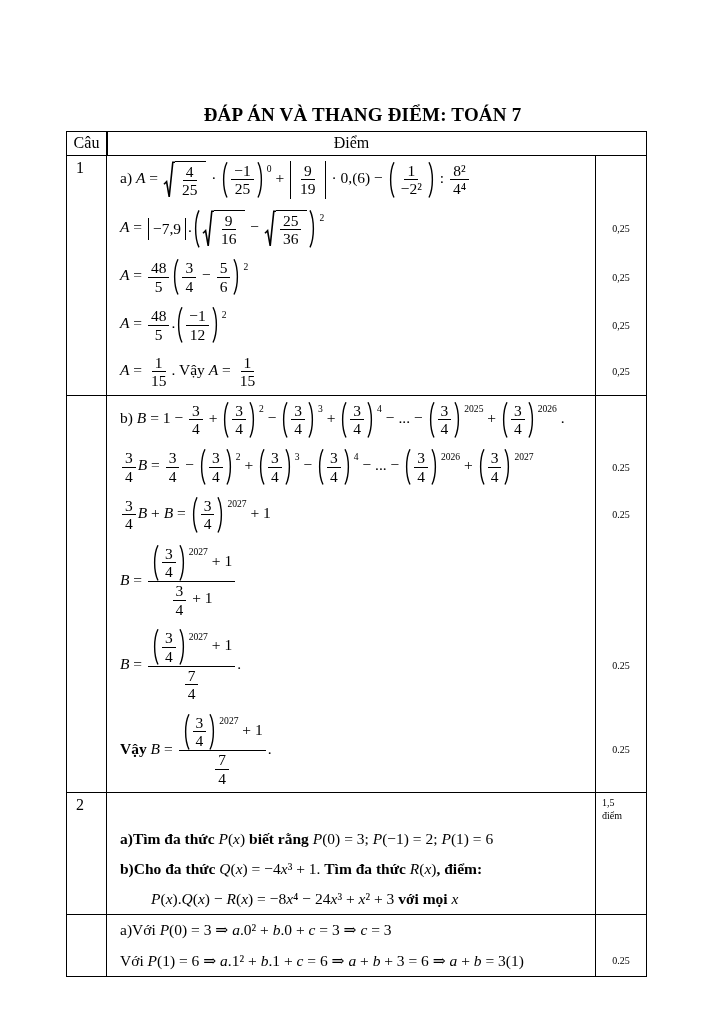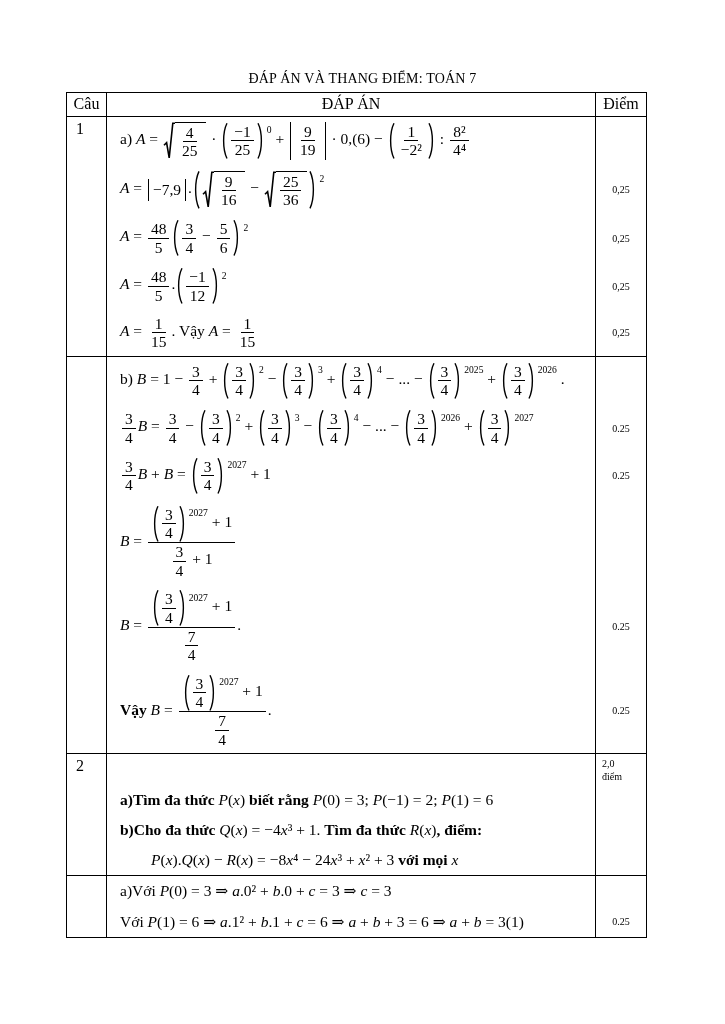--- a/index.html
+++ b/index.html
@@ -6,22 +6,22 @@
   *{ margin:0; padding:0; box-sizing:border-box; }
   html,body{ background:#ffffff; }
   body{
     width:725px; height:1024px; overflow:hidden;
     font-family:"Liberation Serif","DejaVu Serif",serif;
     color:var(--ink); background:var(--paper);
   }
   .page{ width:725px; height:1024px; position:relative; }
 
   .title{
-    padding-top:71px; text-align:center;
-    font-weight:normal; font-size:14px; letter-spacing:.2px;
+    padding-top:104px; text-align:center;
+    font-weight:bold; font-size:19px; letter-spacing:.2px;
   }
 
   .table{
     width:581px; margin:5px 0 0 66px;
     border:1px solid var(--ink);
   }
   .thead, .section{
     display:grid;
     grid-template-columns:40px 1fr 51px;
   }
@@ -85,21 +85,20 @@
   sup.gsup{ font-size:.62em; vertical-align:1.15em; line-height:0; margin-left:2px; }
 </style>
 </head>
 <body>
 
 <div class="page">
   <div class="title">ĐÁP ÁN VÀ THANG ĐIỂM: TOÁN 7</div>
   <div class="table" id="answer-table">
     <div class="thead">
       <div class="th th-cau">Câu</div>
-      <div class="th th-dapan">ĐÁP ÁN</div>
       <div class="th th-diem">Điểm</div>
     </div>
   <div class="section">
         <div class="cau-cell" style="grid-row: 1 / span 5;">1</div>
         <div class="ans-line" style="grid-area: 1 / 2;"><span class="rm">a) </span><i>A</i> = <span class="sqrt"><svg class="rad" viewBox="0 0 12 60" preserveAspectRatio="none">
               <path d="M1 37 L3.6 33 L6.2 57 L9.8 2 L12 2" fill="none" stroke="var(--ink)" stroke-width="1.6" vector-effect="non-scaling-stroke"></path>
             </svg><span class="sqb"><span class="frac">
                 <span class="fn">4</span>
                 <span class="fd">25</span>
               </span></span></span> · <span class="pg"><svg class="par pl" viewBox="0 0 7 60" preserveAspectRatio="none">
@@ -314,21 +313,21 @@
                 </svg></span><sup class="gsup">2027</sup> + 1</span>
             <span class="fd"><span class="frac">
                 <span class="fn">7</span>
                 <span class="fd">4</span>
               </span></span>
           </span>.</div>
         <div class="score-cell" style="grid-area: 6 / 3;">0.25</div>
       </div>
       <div class="section">
         <div class="cau-cell" style="grid-row: 1 / span 4;">2</div>
-        <div class="score-cell score-top" style="grid-area: 1 / 3;">2,0
+        <div class="score-cell score-top" style="grid-area: 1 / 3;">1,5
 điểm</div>
         <div class="ans-line" style="grid-area: 2 / 2;"><b class="rm">a)Tìm đa thức </b><i>P</i>(<i>x</i>) <b class="rm">biết rằng </b><i>P</i>(0) = 3; <i>P</i>(−1) = 2; <i>P</i>(1) = 6</div>
         <div class="score-cell" style="grid-area: 2 / 3;"></div>
         <div class="ans-line" style="grid-area: 3 / 2;"><b class="rm">b)Cho đa thức </b><i>Q</i>(<i>x</i>) = −4<i>x</i>³ + 1. <b class="rm">Tìm đa thức </b><i>R</i>(<i>x</i>)<b class="rm">, điểm:</b></div>
         <div class="score-cell" style="grid-area: 3 / 3;"></div>
         <div class="ans-line indent" style="grid-area: 4 / 2;"><i>P</i>(<i>x</i>).<i>Q</i>(<i>x</i>) − <i>R</i>(<i>x</i>) = −8<i>x</i>⁴ − 24<i>x</i>³ + <i>x</i>² + 3 <b class="rm">với mọi </b><i>x</i></div>
         <div class="score-cell" style="grid-area: 4 / 3;"></div>
       </div>
       <div class="section">
         <div class="cau-cell" style="grid-row: 1 / span 2;"></div>

